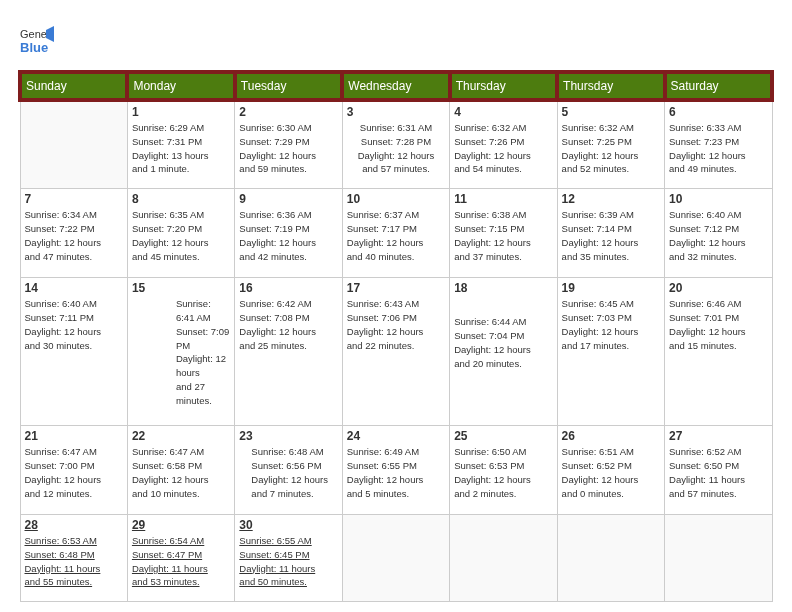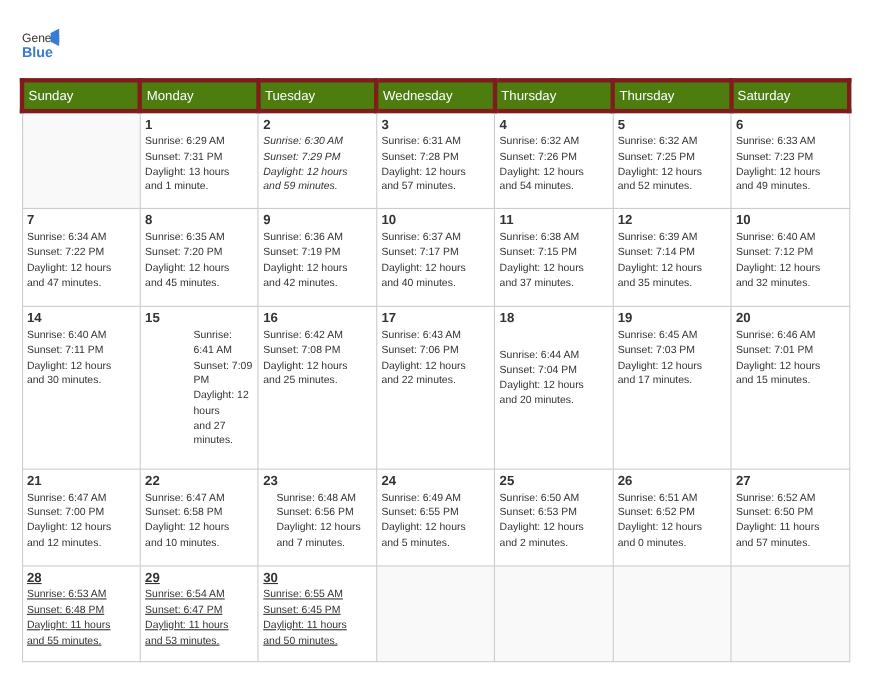--- a/index.html
+++ b/index.html
@@ -123,28 +123,28 @@
           <td class="empty-cell"></td>
           <td>
             <span class="day-num">1</span>
             <div class="day-info" style="white-space: pre-line;">Sunrise: 6:29 AM
 Sunset: 7:31 PM
 Daylight: 13 hours
 and 1 minute.</div>
           </td>
           <td>
             <span class="day-num">2</span>
-            <div class="day-info" style="white-space: pre-line; font-style: italic;">Sunrise: 6:30 AM
+            <div class="day-info" style="white-space: pre-line;">Sunrise: 6:30 AM
 Sunset: 7:29 PM
 Daylight: 12 hours
 and 59 minutes.</div>
           </td>
           <td>
             <span class="day-num">3</span>
-            <div class="day-info" style="white-space: pre-line;">Sunrise: 6:31 AM
+            <div class="day-info" style="white-space: pre-line; text-align: center;">Sunrise: 6:31 AM
 Sunset: 7:28 PM
 Daylight: 12 hours
 and 57 minutes.</div>
           </td>
           <td>
             <span class="day-num">4</span>
             <div class="day-info" style="white-space: pre-line;">Sunrise: 6:32 AM
 Sunset: 7:26 PM
 Daylight: 12 hours
 and 54 minutes.</div>

